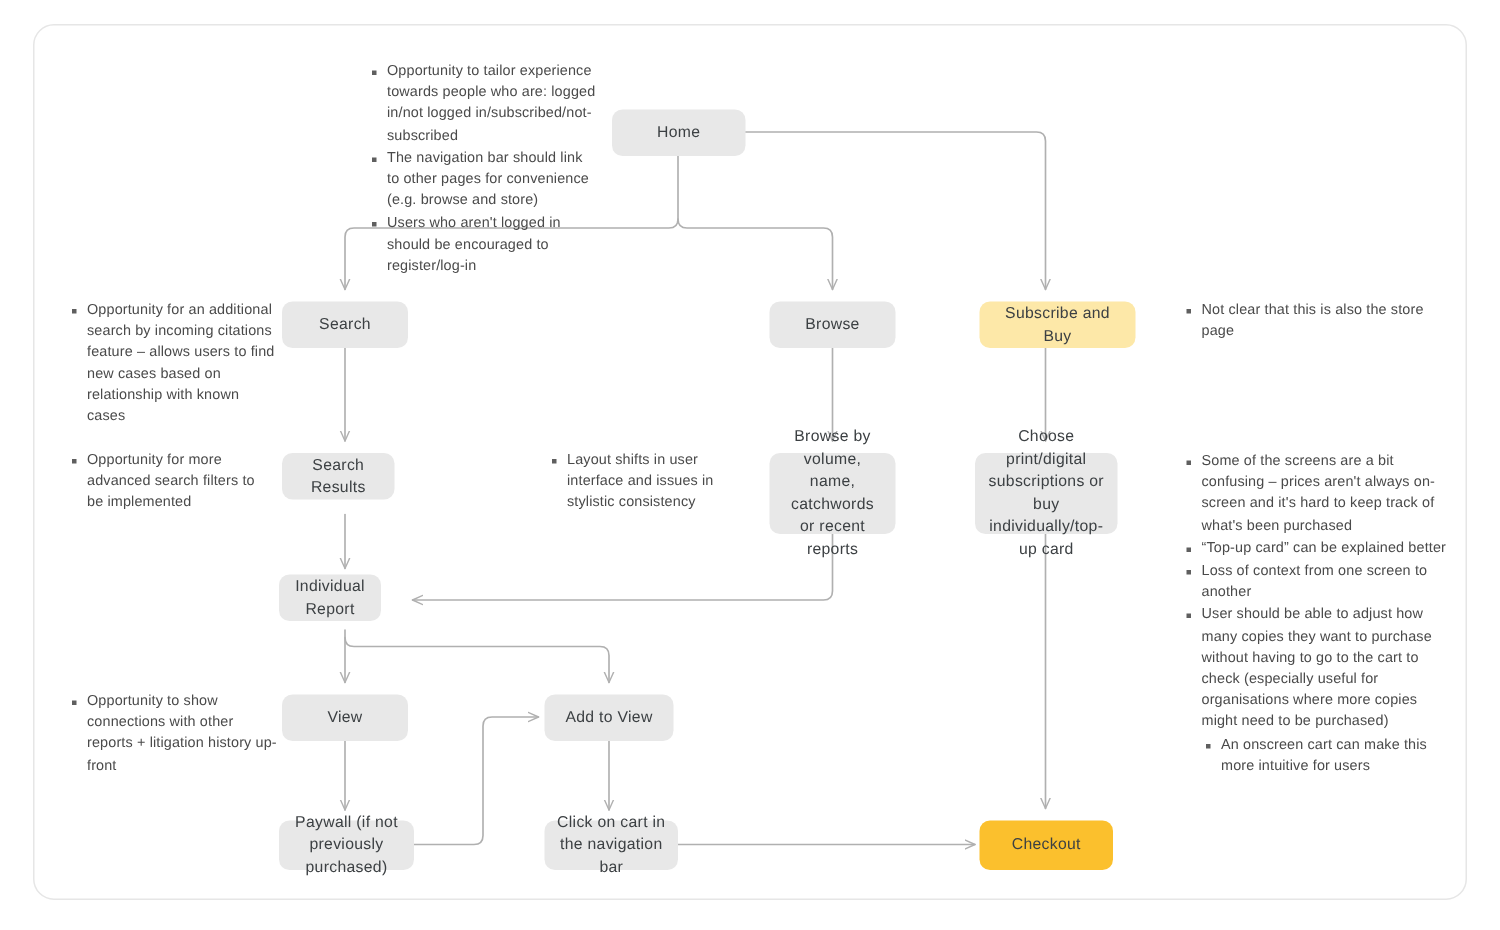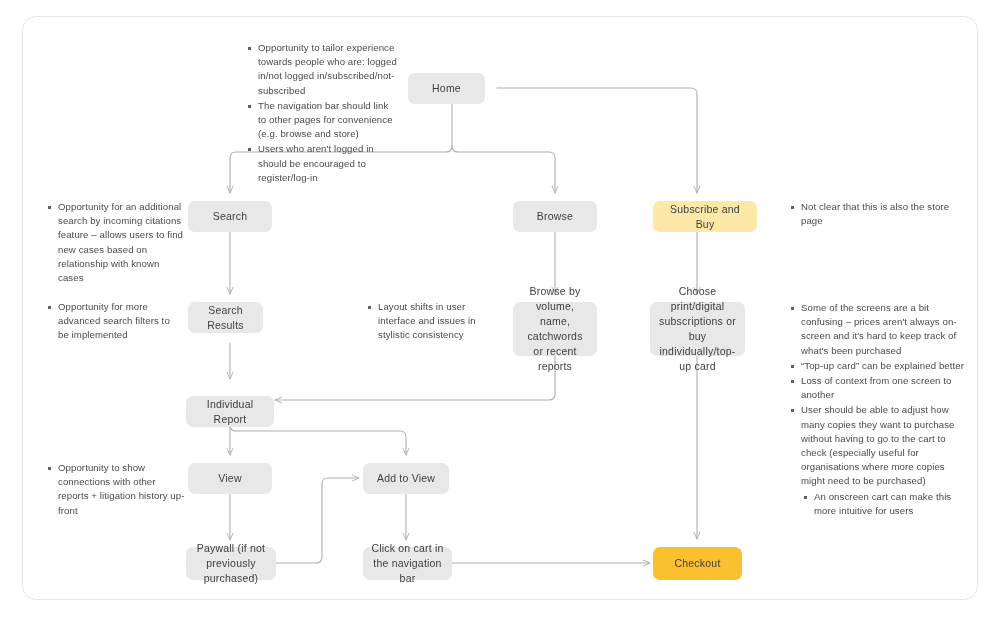--- a/index.html
+++ b/index.html
@@ -131,21 +131,21 @@
       <path d="M 230 494 L 230 540" marker-end="url(#ah)"></path>
 
       <path d="M 406 494 L 406 540" marker-end="url(#ah)"></path>
 
       <path d="M 276 563 L 316 563 Q 322 563 322 557 L 322 484 Q 322 478 328 478 L 359 478" marker-end="url(#ah)"></path>
 
       <path d="M 452 563 L 650 563" marker-end="url(#ah)"></path>
     </g>
   </svg>
 
-  <div class="node grey" style="left:408px; top:73px; width:77px; height:31px;">
+  <div class="node grey" style="left:408px; top:73px; width:89px; height:31px;">
     <span class="node-label">Home</span>
   </div>
 
   <div class="node grey" style="left:188px; top:201px; width:84px; height:31px;justify-content:center;">
     <span class="node-label">Search</span>
   </div>
 
   <div class="node grey" style="left:513px; top:201px; width:84px; height:31px;">
     <span class="node-label">Browse</span>
   </div>
@@ -159,21 +159,21 @@
   </div>
 
   <div class="node grey" style="left:513px; top:302px; width:84px; height:54px;">
     <span class="node-label">Browse by volume, name, catchwords or recent reports</span>
   </div>
 
   <div class="node grey" style="left:650px; top:302px; width:95px; height:54px;">
     <span class="node-label">Choose print/digital subscriptions or buy individually/top-up card</span>
   </div>
 
-  <div class="node grey" style="left:186px; top:396px; width:88px; height:31px;">
+  <div class="node grey" style="left:186px; top:383px; width:68px; height:31px;">
     <span class="node-label">Individual Report</span>
   </div>
 
   <div class="node grey" style="left:188px; top:463px; width:84px; height:31px;justify-content:center;">
     <span class="node-label">View</span>
   </div>
 
   <div class="node grey" style="left:363px; top:463px; width:86px; height:31px;">
     <span class="node-label">Add to View</span>
   </div>

